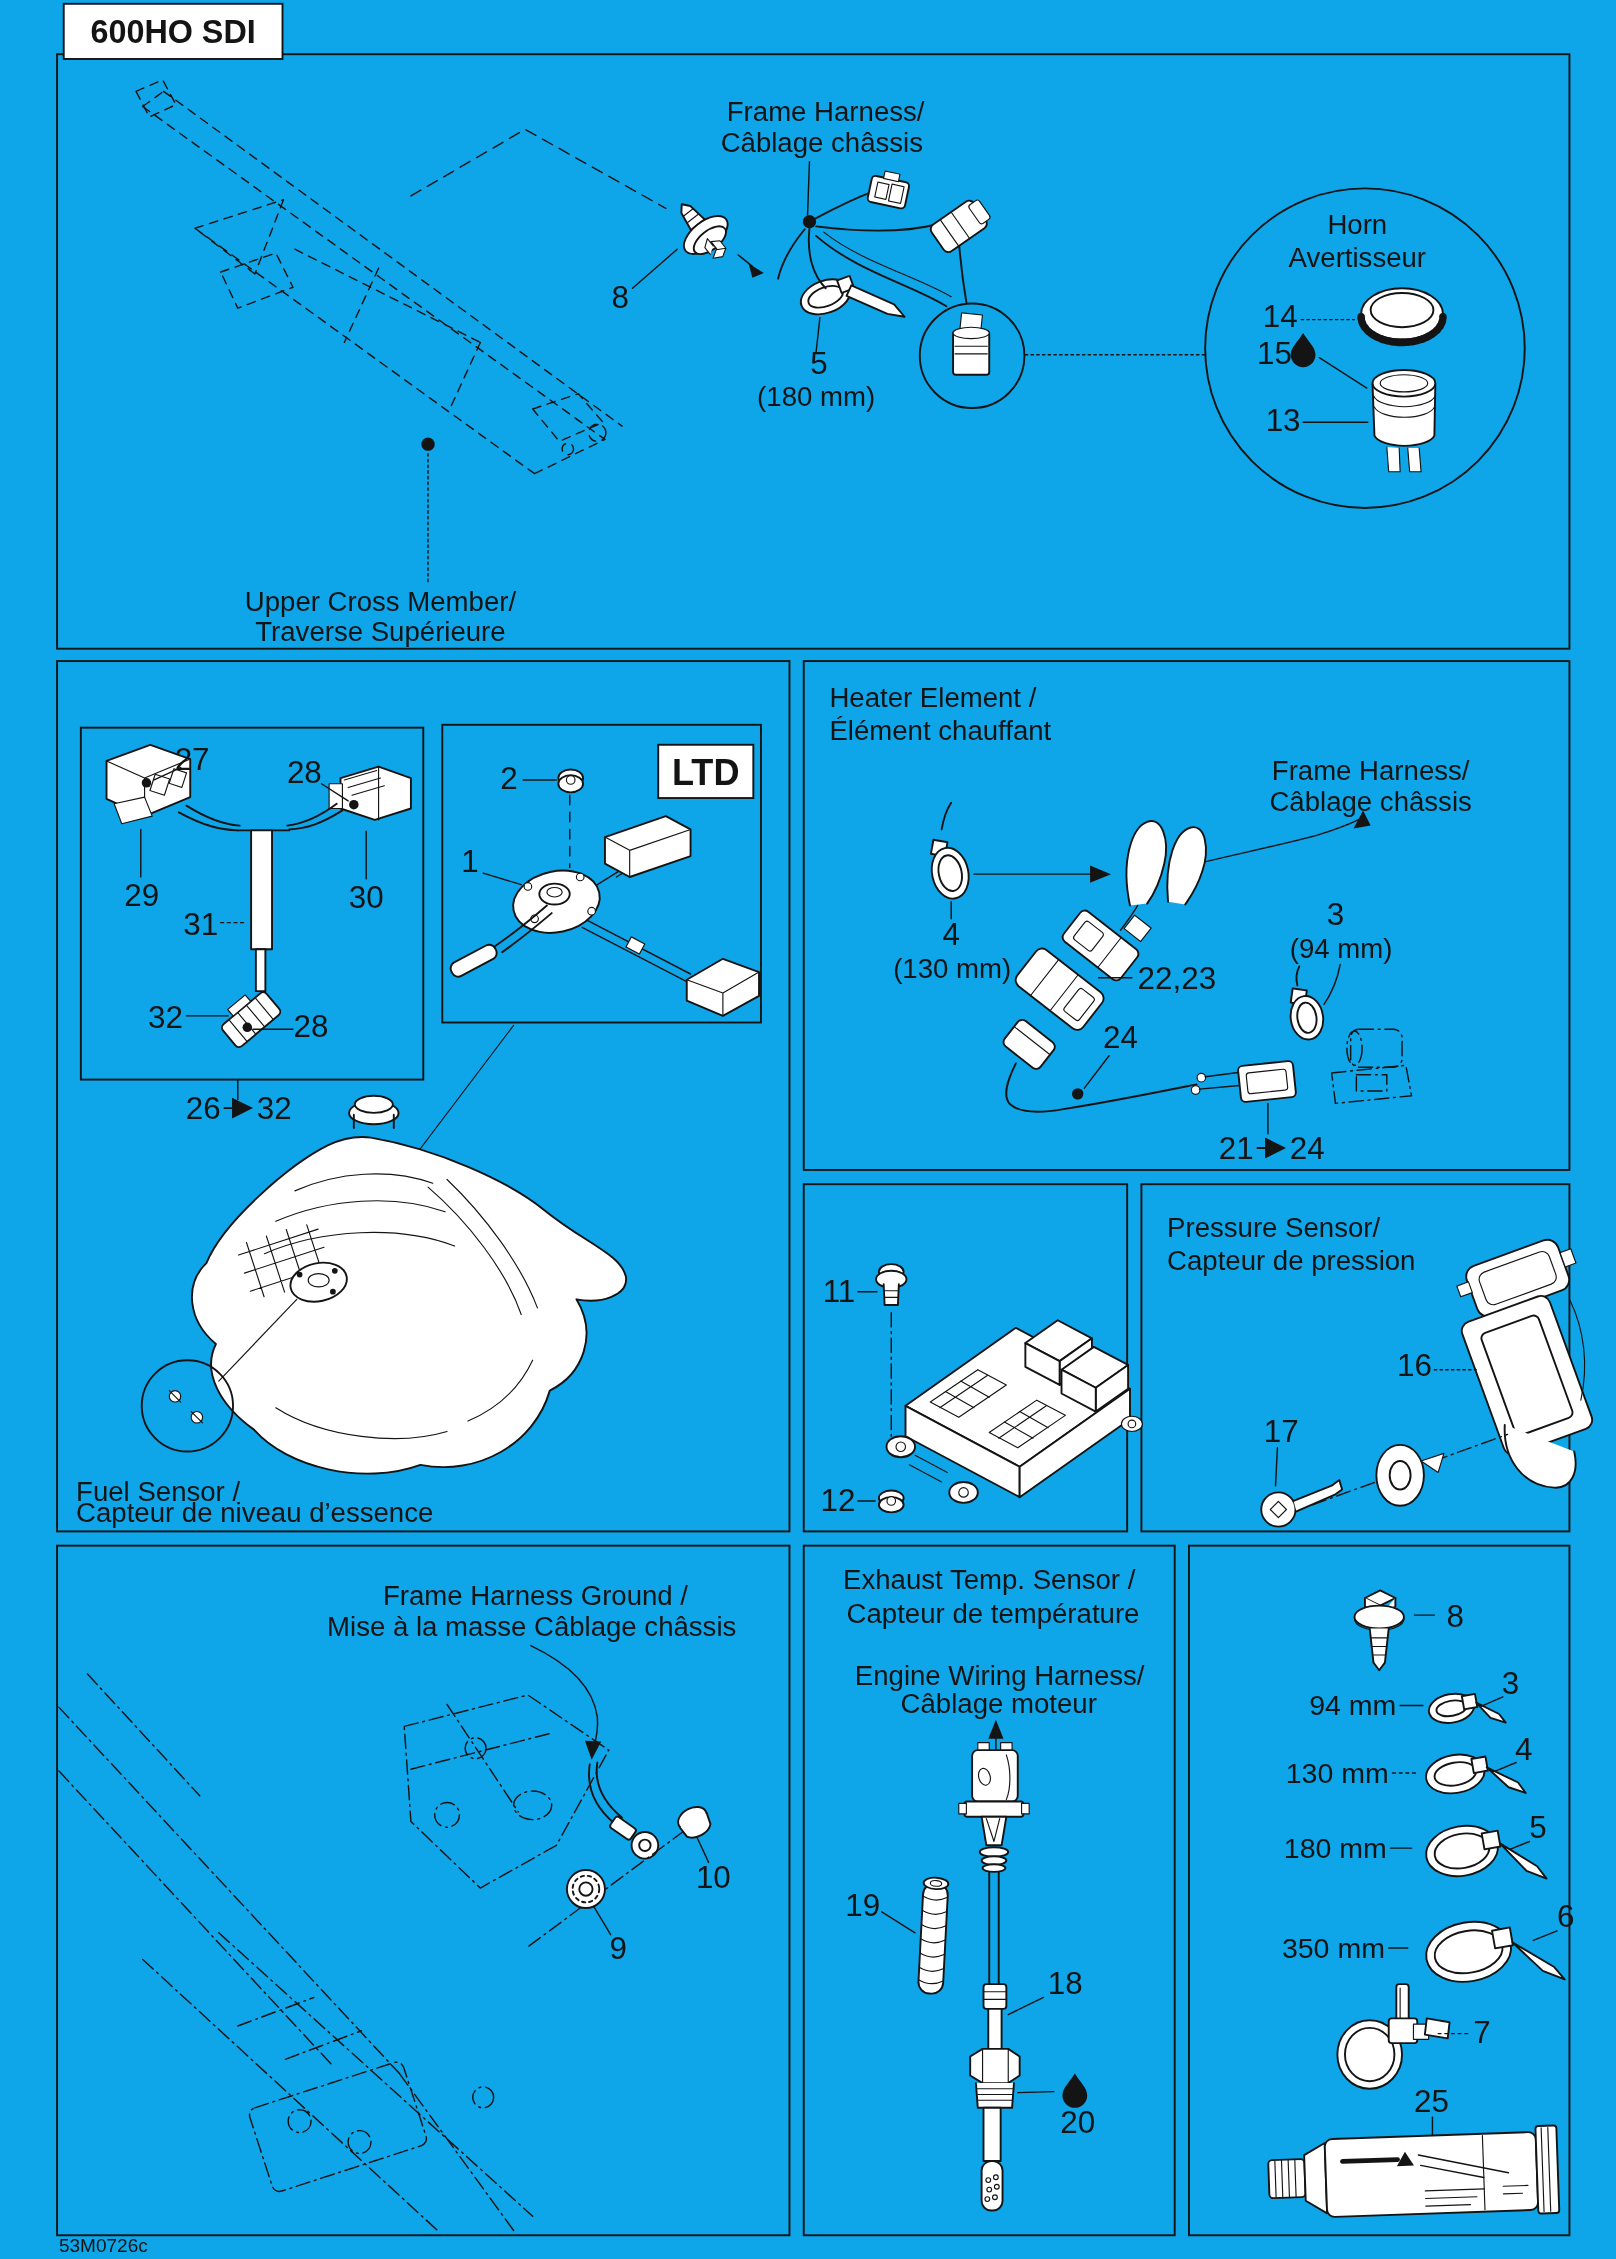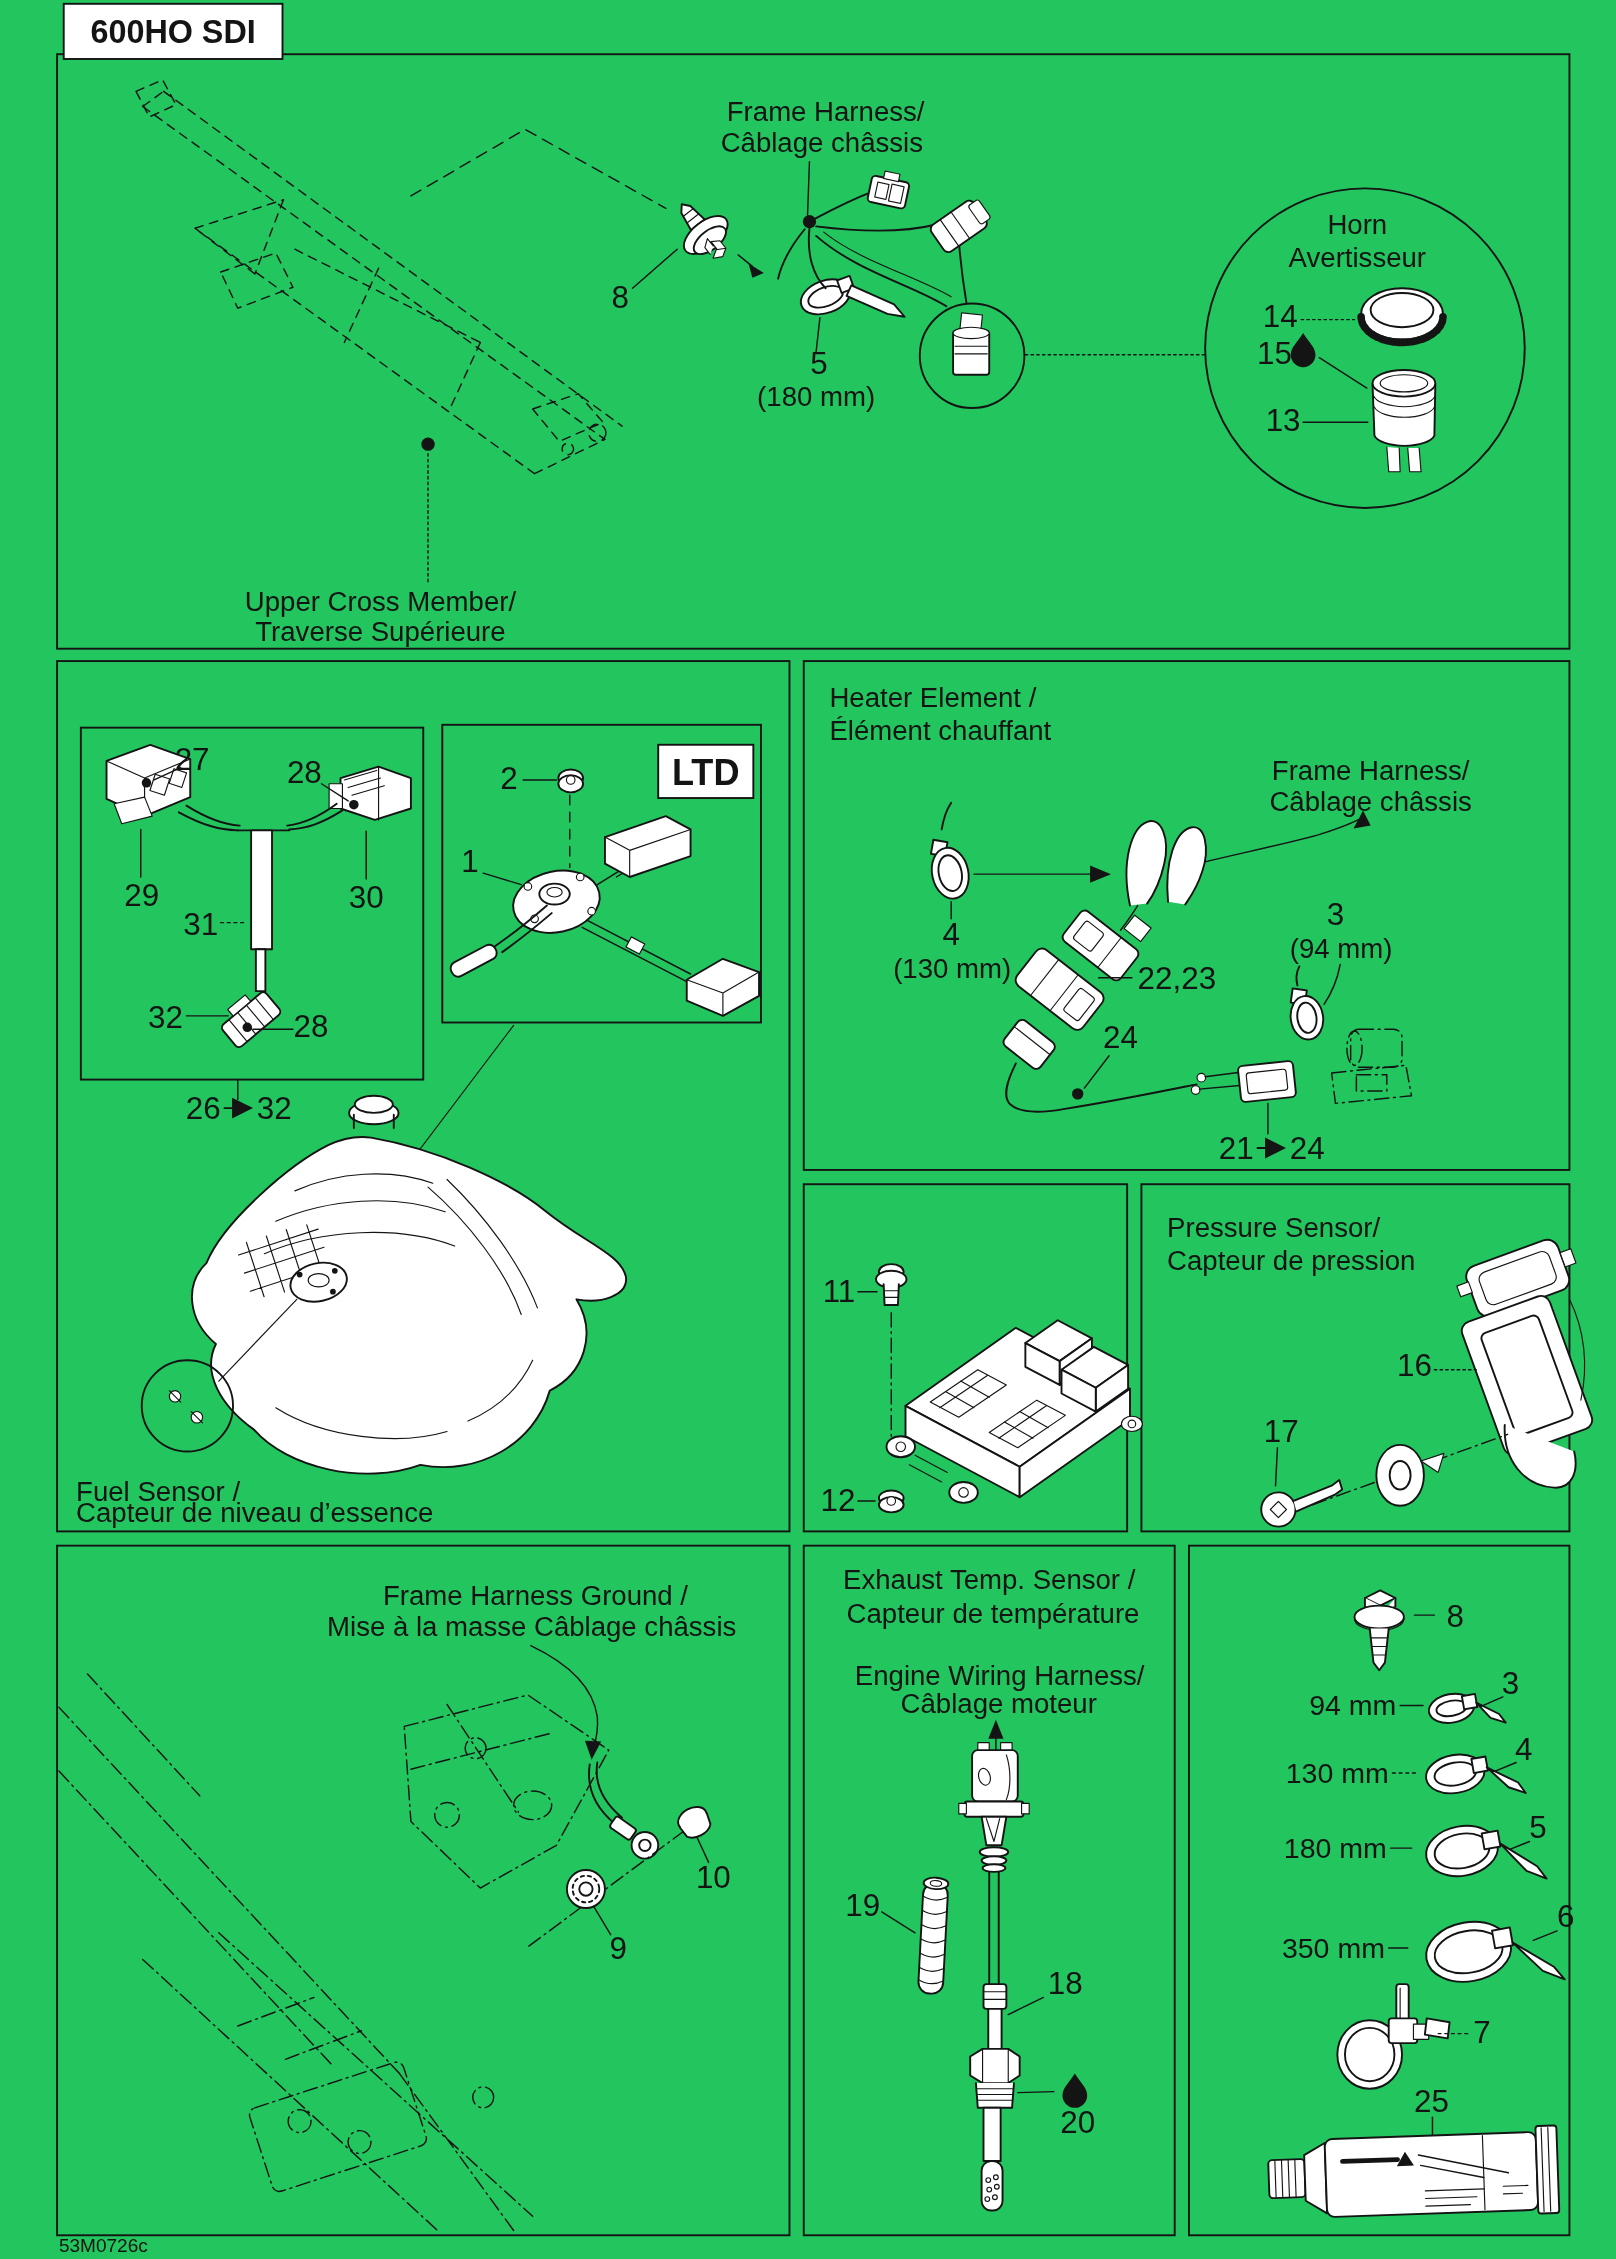--- a/index.html
+++ b/index.html
@@ -1,16 +1,16 @@
 <!DOCTYPE html>
 <html style="font-size:15px"><head>
 <meta charset="utf-8">
 <style>
   html,body{margin:0;padding:0;background:#fff;}
-  .page{position:relative;width:1617px;height:2260px;background:#22c55e;overflow:hidden;}
+  .page{position:relative;width:1617px;height:2260px;background:#0ea5e9;overflow:hidden;}
   svg{position:absolute;left:0;top:0;}
   text{font-family:"Liberation Sans","DejaVu Sans",sans-serif;fill:#141414;}
   .tt{font-size:29px;}            
   .tn{font-size:33px;}            
   .tm{font-size:30px;}            
   .tp{font-size:29px;}            
   .tmodel{font-size:34px;font-weight:700;}
   .tltd{font-size:38px;font-weight:700;}
   .tcode{font-size:20px;}
   .ln{stroke:#141414;fill:none;stroke-width:2;stroke-linecap:round;stroke-linejoin:round;}

